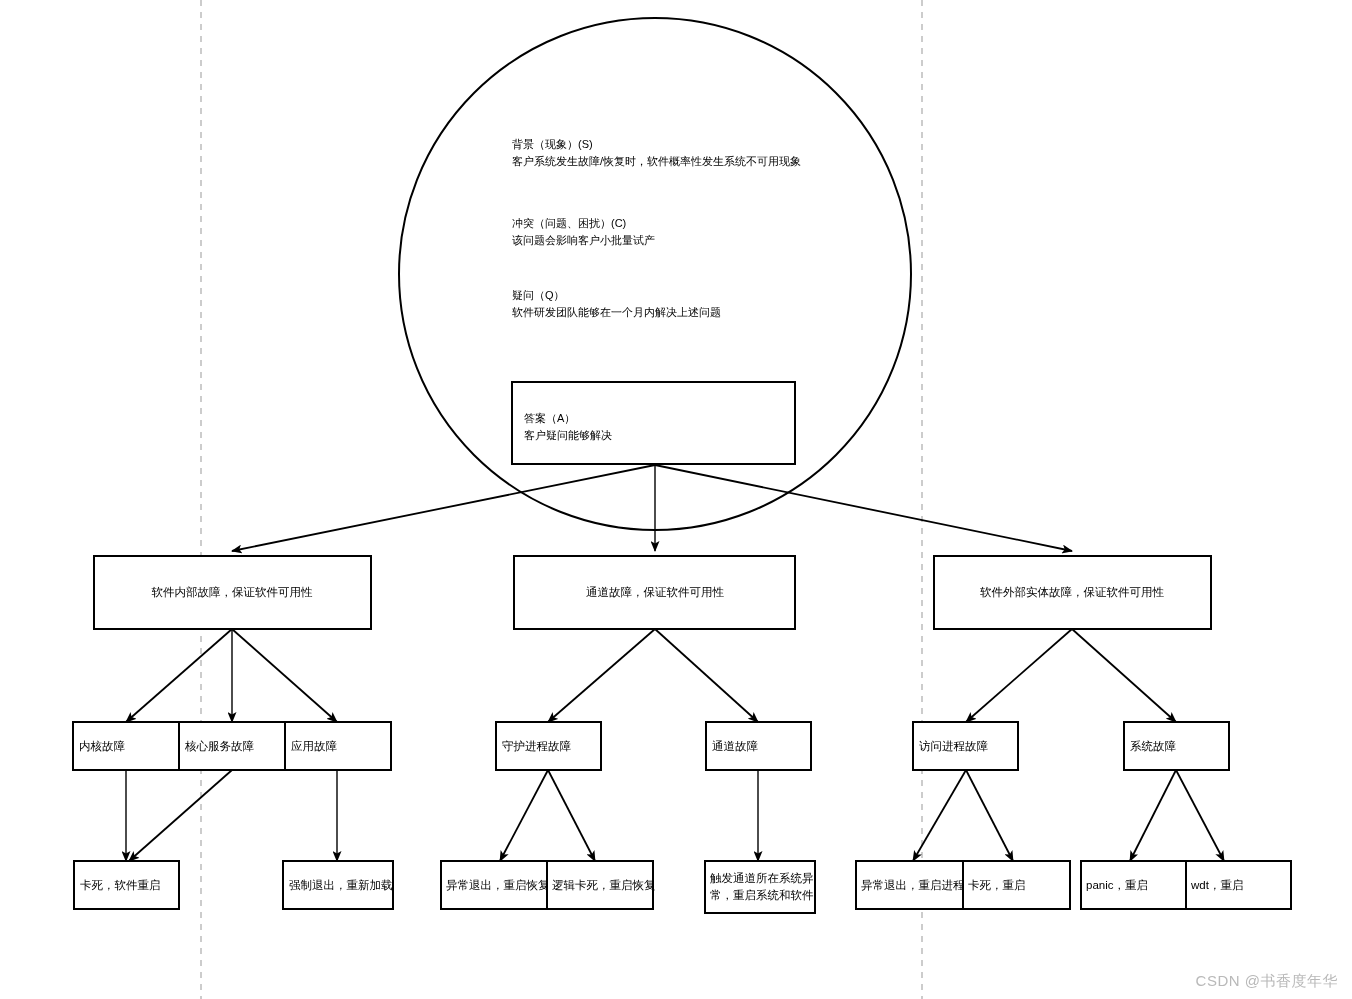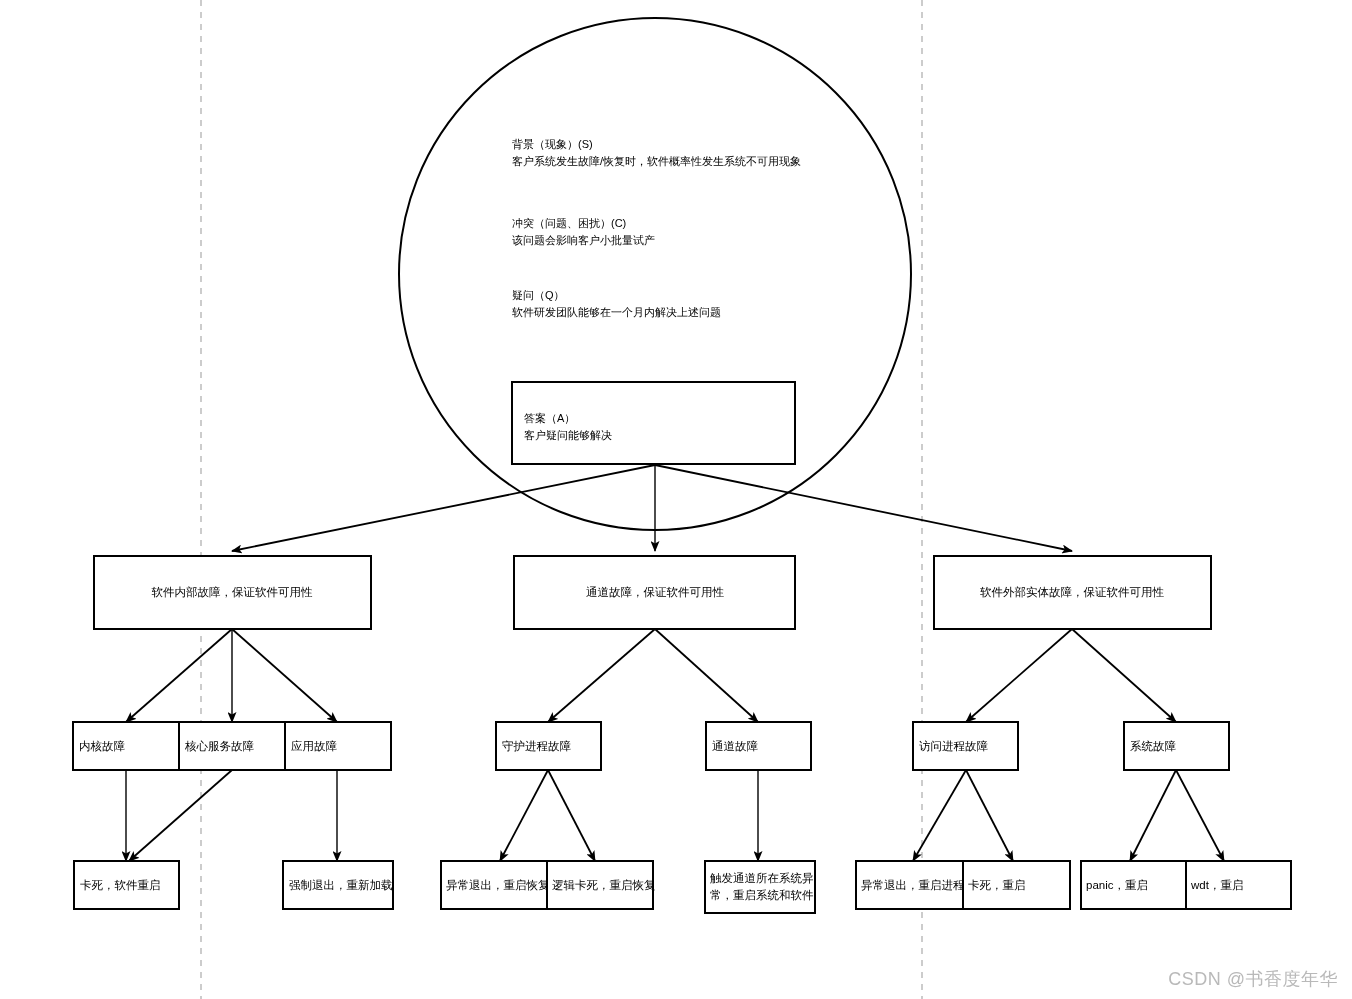--- a/index.html
+++ b/index.html
@@ -64,21 +64,21 @@
     text-anchor: middle;
   }
   .box-label-left {
     font-size: 11.5px;
     text-anchor: start;
   }
   .watermark {
     position: absolute;
     right: 14px;
     bottom: 8px;
-    font-size: 18px;
+    font-size: 15px;
     color: #b9b9b9;
     font-family: "Liberation Sans", "DejaVu Sans", sans-serif;
     letter-spacing: 0.5px;
     user-select: none;
   }
 </style>
 </head>
 <body>
 
 <svg id="canvas" viewBox="0 0 1352 999" xmlns="http://www.w3.org/2000/svg">

